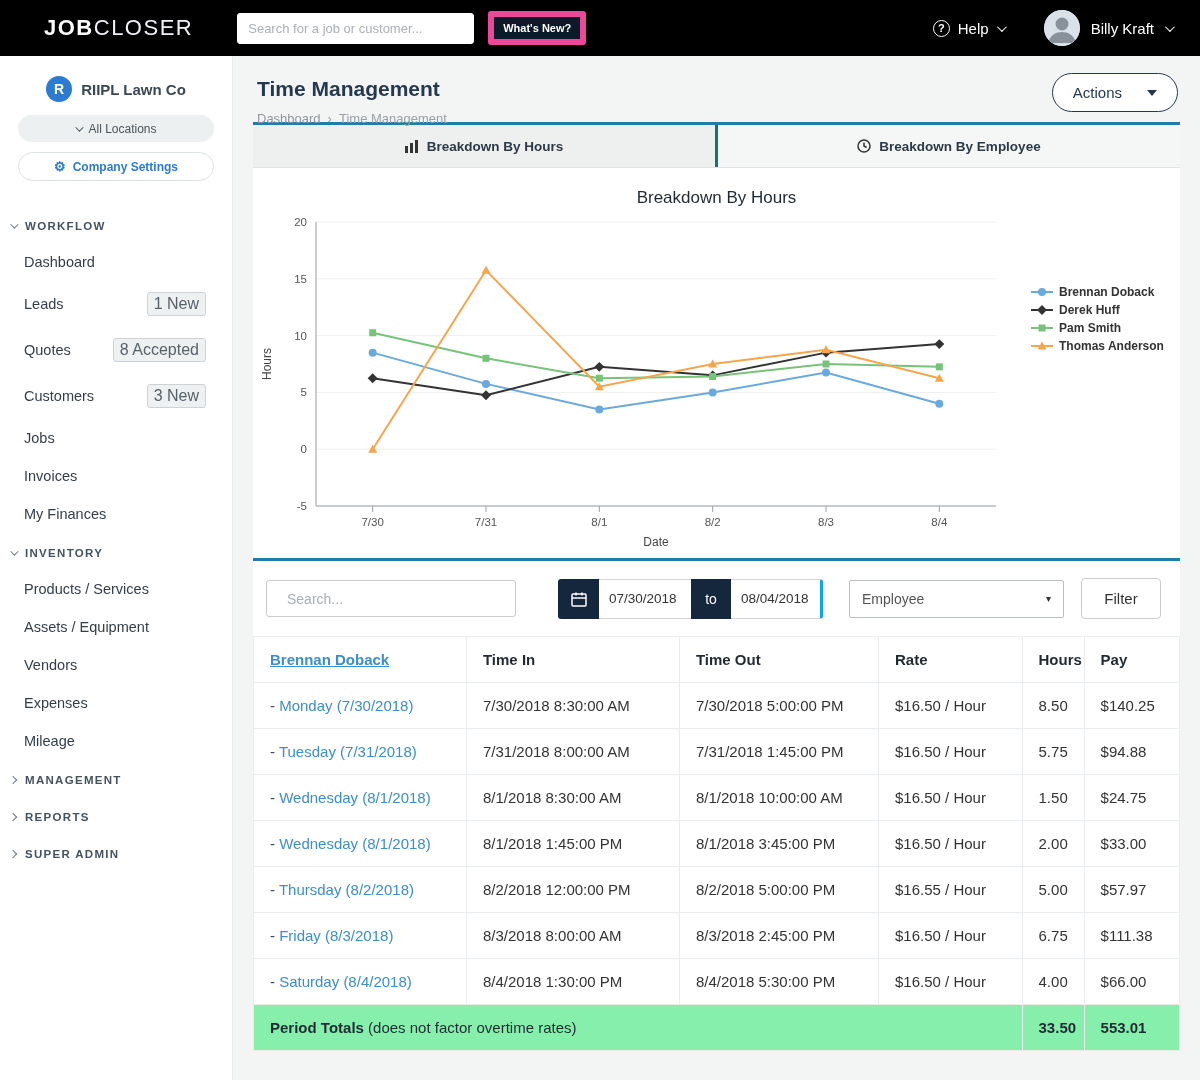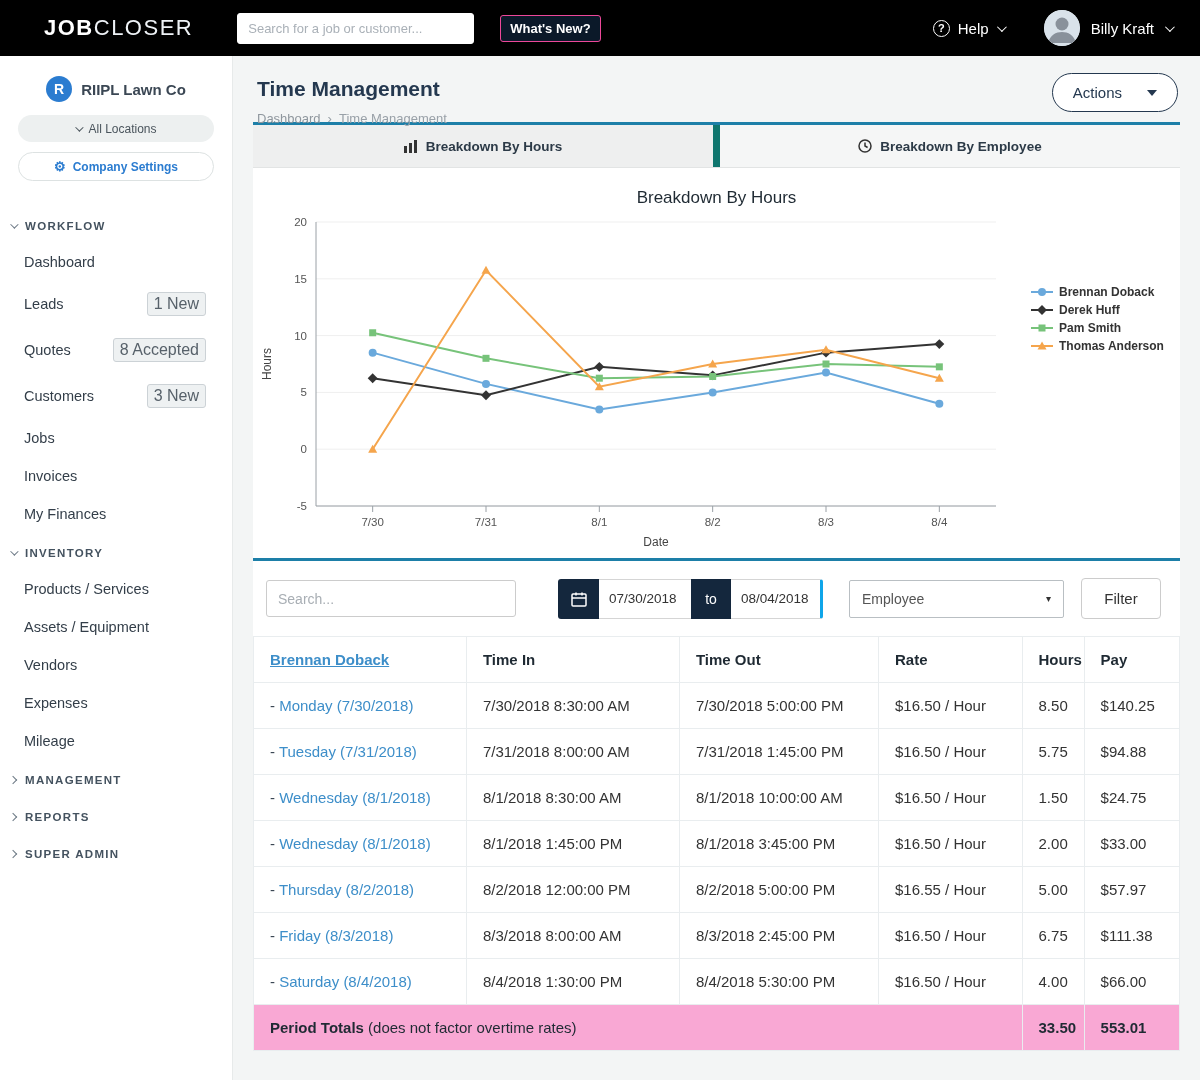--- a/index.html
+++ b/index.html
@@ -6,21 +6,21 @@
 html,body{width:1200px;height:1080px;overflow:hidden}
 body{font-family:"Liberation Sans",sans-serif;background:#f3f5f5}
 
 
 .topbar{height:56px;background:#000000;display:flex;align-items:center}
 .logo{margin-left:44px;font-size:22px;letter-spacing:1.5px;color:#fff;white-space:nowrap;cursor:pointer}
 .logo .bold{font-weight:700}
 .logo .light{font-weight:300;color:#eef2f6}
 .search-global{margin-left:44px;width:237px;height:31px;border:1px solid #fff;border-radius:3px;padding:0 10px;font-size:13px;color:#333;font-family:inherit;outline:none}
 .search-global::placeholder{color:#a9b0b7}
-.whats-new{margin-left:26px;background:#0b1929;border:1px solid #ec4899;color:#fff;font-size:13px;font-weight:700;padding:5px 9px;border-radius:3px;cursor:pointer;font-family:inherit}
+.whats-new{margin-left:14px;background:#0b1929;border:6px solid #ec4899;color:#fff;font-size:11px;font-weight:700;padding:5px 9px;border-radius:3px;cursor:pointer;font-family:inherit}
 .top-right{margin-left:auto;display:flex;align-items:center;margin-right:28px}
 .help{display:flex;align-items:center;gap:8px;color:#fff;font-size:15px;cursor:pointer}
 .help-circle{width:17px;height:17px;border:1.5px solid #fff;border-radius:50%;display:flex;align-items:center;justify-content:center;font-size:11px;font-weight:700;flex:none}
 .chev{display:inline-block;width:7px;height:7px;border-right:1.7px solid currentColor;border-bottom:1.7px solid currentColor}
 .chev.down{transform:rotate(45deg) translateY(-2px)}
 .chev.right{transform:rotate(-45deg)}
 .avatar{width:36px;height:36px;border-radius:50%;overflow:hidden;margin:0 11px 0 40px;cursor:pointer;flex:none;background:#d9e2ea}
 .user{display:flex;align-items:center;gap:11px;color:#fff;font-size:15px;cursor:pointer}
 
 
@@ -49,52 +49,52 @@
 .crumbs{margin-top:10px;font-size:13px;color:#99a1a8;display:flex;gap:7px;align-items:center}
 .crumb-link{color:#8f979e;cursor:pointer}
 .actions-btn{position:absolute;right:22px;top:17px;background:#fff;border:1px solid #24384f;border-radius:20px;padding:10px 20px;font-size:15px;color:#24384f;display:flex;align-items:center;gap:25px;cursor:pointer;font-family:inherit}
 .tri-down{width:0;height:0;border-left:5px solid transparent;border-right:5px solid transparent;border-top:6px solid #24384f}
 .content{margin:0 20px}
 
 
 .tabbar{border-top:3px solid #1d7fa8;display:flex;background:#f5f6f6;border-bottom:1px solid #e2e4e4}
 .tab{flex:1;height:42px;display:flex;align-items:center;justify-content:center;gap:8px;font-size:13.5px;font-weight:700;color:#2c3a47;cursor:pointer}
 .tab.active{background:#eeefef}
-.tab+.tab{border-left:7px solid #0f766e}
+.tab+.tab{border-left:3px solid #0f766e}
 
 
 .chart-card{background:#fff;padding-top:20px}
 .chart-title{text-align:center;font-size:17px;color:#1f2a33;margin-bottom:2px;font-weight:400}
 svg.chart{display:block;margin:0 auto}
 svg .tick{font-size:11.5px;fill:#555;font-family:"Liberation Sans",sans-serif}
 svg .axlab{font-size:12px;fill:#444;font-family:"Liberation Sans",sans-serif}
 svg .leg{font-size:12px;font-weight:700;fill:#333;font-family:"Liberation Sans",sans-serif}
 
 
 .filter-card{background:#fff;border-top:3px solid #1d7fa8;padding:17px 13px;display:flex;align-items:center}
-.f-search{width:250px;height:37px;border:1px solid #ccc;border-radius:3px;padding:0 11px;font-size:14px;font-family:inherit;color:#333;outline:none}
+.f-search{width:250px;height:37px;border:1px solid #ccc;border-radius:3px;padding:0 20px;font-size:14px;font-family:inherit;color:#333;outline:none}
 .f-search::placeholder{color:#a8aeb4}
 .date-group{display:flex;align-items:flex-start;margin-left:42px;height:40px}
 .cal-btn{width:41px;height:40px;background:#14273d;border:none;border-radius:3px 0 0 3px;display:flex;align-items:center;justify-content:center;cursor:pointer}
 .date-input{width:92px;height:40px;border:1px solid #d5d5d5;border-left:none;border-right:none;padding:0 10px;font-size:13.5px;color:#333;font-family:inherit;outline:none}
 .to-btn{width:40px;height:40px;background:#14273d;color:#fff;font-size:14px;display:flex;align-items:center;justify-content:center;flex:none}
 .date-input.last{border-right:3px solid #0ea5e9;border-radius:0 3px 3px 0}
 .emp-select{margin-left:26px;width:215px;height:38px;border:1px solid #b9bfc3;border-radius:2px;display:flex;align-items:center;justify-content:space-between;padding:0 12px;font-size:14px;color:#555;cursor:pointer;background:#fff}
 .emp-arrow{font-size:10px;color:#333}
 .filter-btn{margin-left:auto;margin-right:6px;width:80px;height:41px;background:#fff;border:1px solid #ccc;border-radius:4px;font-size:15px;color:#333;cursor:pointer;font-family:inherit}
 
 
 table.time{width:100%;border-collapse:collapse;background:#fff;table-layout:fixed}
 .time th,.time td{border:1px solid #e9edef;text-align:left;padding:14px 16px;font-size:15px;overflow:hidden;white-space:nowrap}
 .time th{color:#1f2a33;font-weight:700}
 .emp-link{color:#3d8ec9;text-decoration:underline;cursor:pointer;font-weight:700}
 .day-link{color:#3d8ec9;cursor:pointer;text-decoration:none}
 .dash{color:#3b4754}
 .time td{color:#333}
-.totals td{background:#f9a8d4;color:#1f2a33}
+.totals td{background:#86efac;color:#1f2a33}
 .tl{font-weight:700}
 .note{font-weight:400}
 .num{font-weight:700}
 </style>
 </head>
 <body>
 
 <div class="topbar">
   <div class="logo">
     <span class="bold">JOB</span><span class="light">CLOSER</span>

